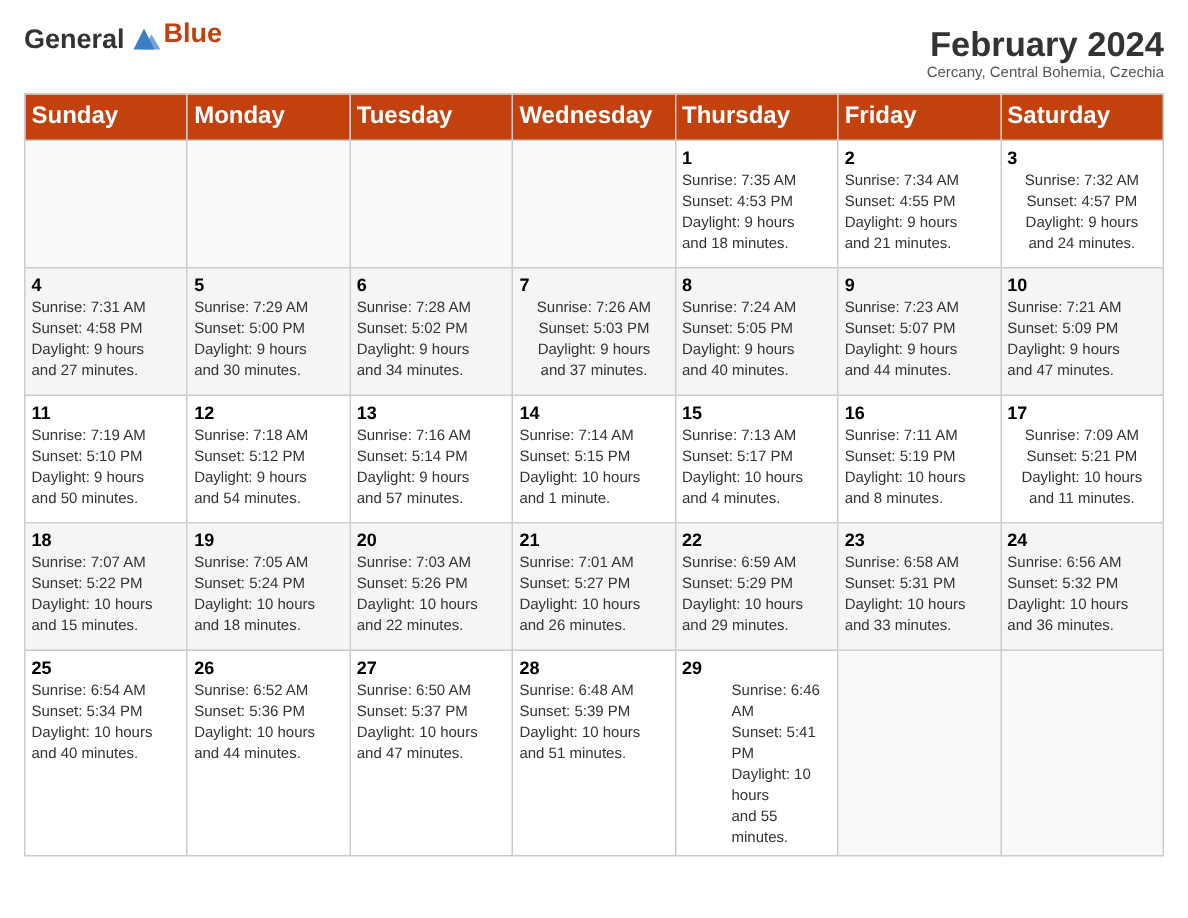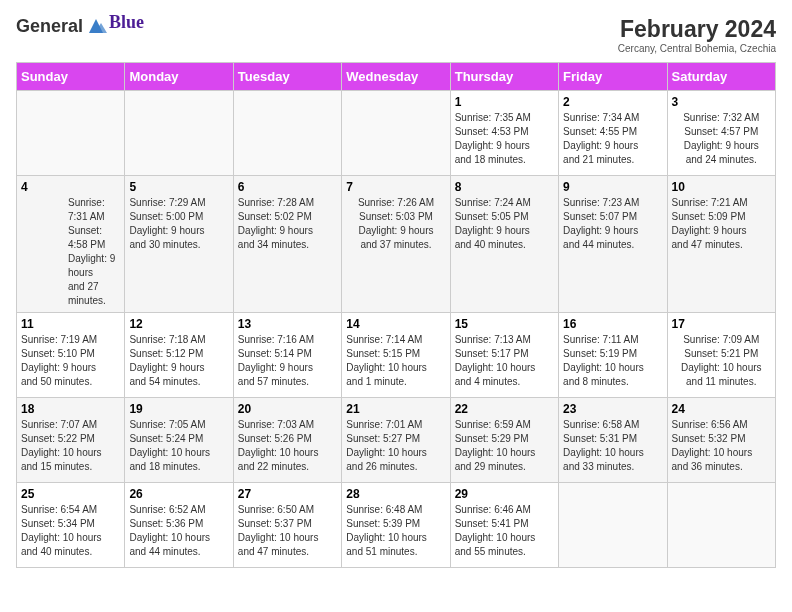--- a/index.html
+++ b/index.html
@@ -21,46 +21,45 @@
       align-items: center;
     }
     .logo-text-general {
       font-size: 18px;
       font-weight: bold;
       color: #333;
     }
     .logo-text-blue {
       font-size: 18px;
       font-weight: bold;
-      color: #4c1d95;
-      font-family: Liberation Serif, serif;
+      color: #c2410c;
     }
     .title-area {
       text-align: right;
     }
     .month-year {
       font-size: 23px;
       font-weight: bold;
       color: #333;
     }
     .location {
       font-size: 10px;
       color: #555;
     }
     .calendar {
       width: 100%;
       border-collapse: collapse;
       font-size: 11px;
     }
     .calendar th {
-      background-color: #d946ef;
+      background-color: #c2410c;
       color: #fff;
       padding: 6px 4px;
       text-align: left;
-      font-size: 13px;
+      font-size: 16px;
       font-weight: bold;
       border: 1px solid #ccc;
     }
     .calendar td {
       border: 1px solid #ccc;
       padding: 4px;
       vertical-align: top;
       width: calc(100% / 7);
       height: 85px;
     }
@@ -142,21 +141,21 @@
           <div class="day-number">3</div>
           <div class="day-info" style="white-space: pre-line; text-align: center;">Sunrise: 7:32 AM
 Sunset: 4:57 PM
 Daylight: 9 hours
 and 24 minutes.</div>
         </td>
       </tr>
       <tr>
         <td class="row-shade">
           <div class="day-number">4</div>
-          <div class="day-info" style="white-space: pre-line; margin-left: 47px;">Sunrise: 7:31 AM
+          <div class="day-info" style="white-space: pre-line;">Sunrise: 7:31 AM
 Sunset: 4:58 PM
 Daylight: 9 hours
 and 27 minutes.</div>
         </td>
         <td class="row-shade">
           <div class="day-number">5</div>
           <div class="day-info" style="white-space: pre-line;">Sunrise: 7:29 AM
 Sunset: 5:00 PM
 Daylight: 9 hours
 and 30 minutes.</div>
@@ -323,21 +322,21 @@
         </td>
         <td class="row-white">
           <div class="day-number">28</div>
           <div class="day-info" style="white-space: pre-line;">Sunrise: 6:48 AM
 Sunset: 5:39 PM
 Daylight: 10 hours
 and 51 minutes.</div>
         </td>
         <td class="row-white">
           <div class="day-number">29</div>
-          <div class="day-info" style="white-space: pre-line;">Sunrise: 6:46 AM
+          <div class="day-info" style="white-space: pre-line; margin-left: 33px;">Sunrise: 6:46 AM
 Sunset: 5:41 PM
 Daylight: 10 hours
 and 55 minutes.</div>
         </td>
         <td class="empty-cell"></td>
         <td class="empty-cell"></td>
       </tr>
     </tbody>
 </table>
 

